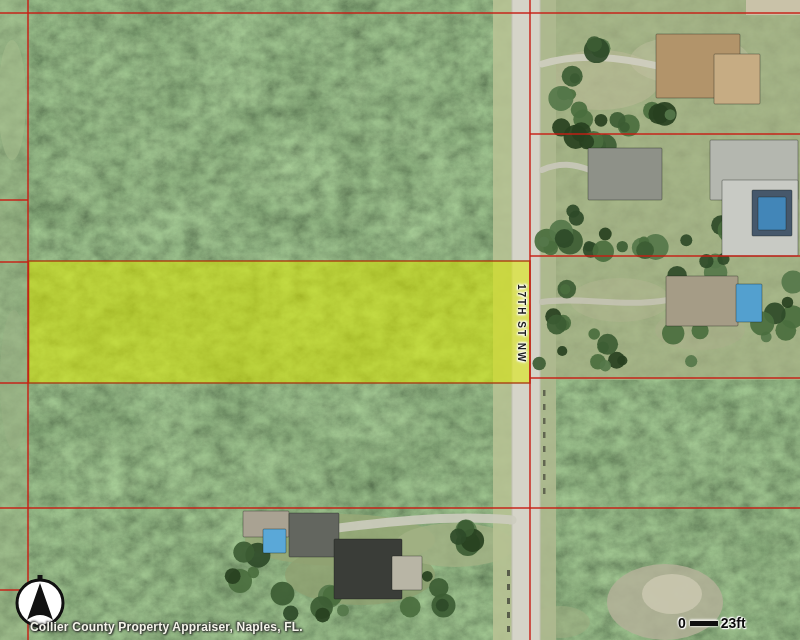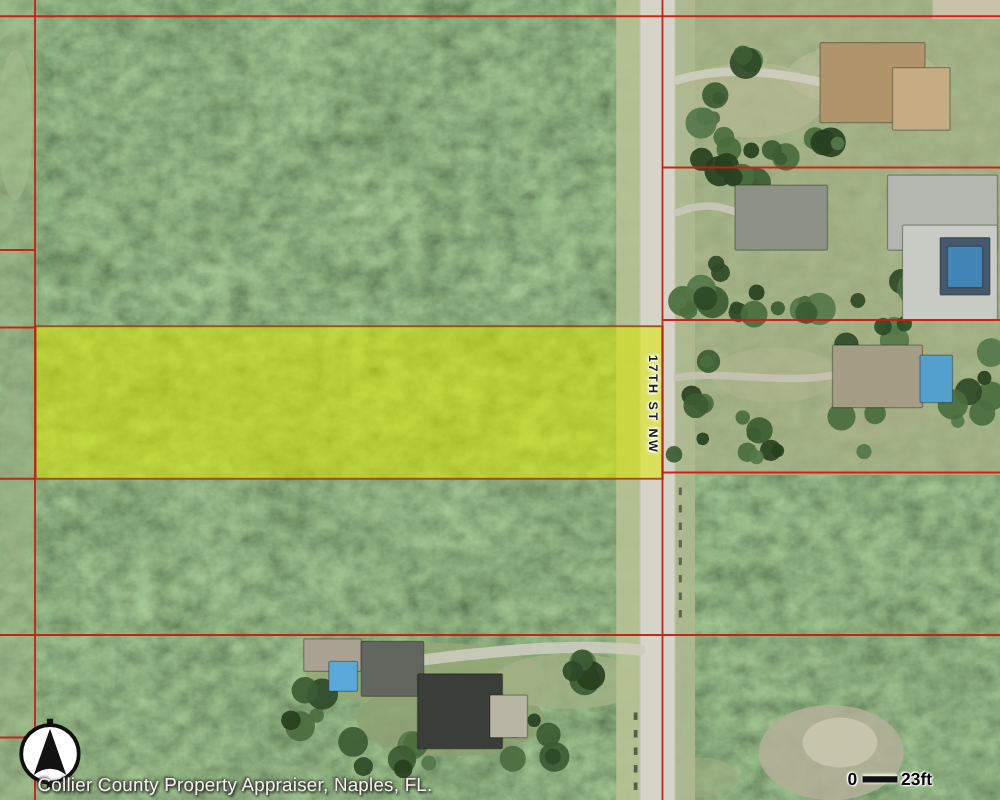--- a/index.html
+++ b/index.html
@@ -19,21 +19,21 @@
   .watermark{
     position:absolute;left:2px;top:603px;
     font-size:29px;font-weight:bold;letter-spacing:2px;
     color:rgba(80,86,78,0.55);
     text-shadow:1px 1px 1px rgba(236,240,228,0.65),-1px -1px 1px rgba(236,240,228,0.45),0 0 2px rgba(220,226,214,0.4);
     white-space:nowrap;
     margin-top:45px;
   }
   .attribution{
     position:absolute;left:30px;top:620px;
-    font-size:15px;font-weight:normal;color:#f4f4ea;letter-spacing:0.2px;
+    font-size:12px;font-weight:bold;color:#f4f4ea;letter-spacing:0.2px;
     text-shadow:1px 1px 2px #222,-1px -1px 2px #3a3a3a,0 0 3px #333;
     white-space:nowrap;
   }
   .scalebar{
     position:absolute;left:678px;top:615px;
     display:flex;align-items:center;
     font-size:14px;font-weight:bold;color:#0b0b0b;
     text-shadow:0 0 2px #fff,1px 1px 1px #fff,-1px -1px 1px #fff,0 0 3px #fff;
   }
   .scalebar .bar{

